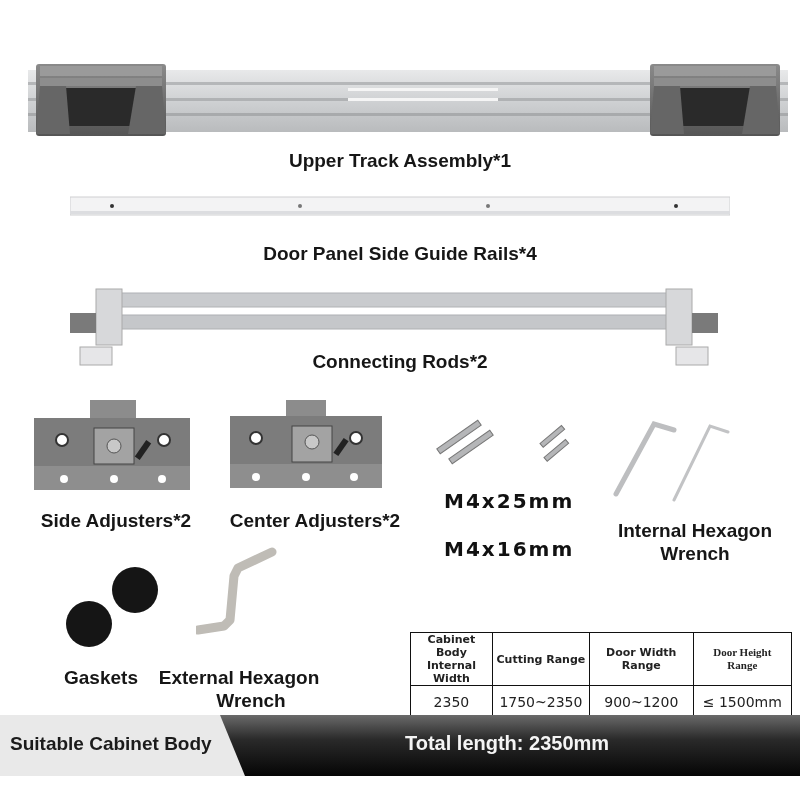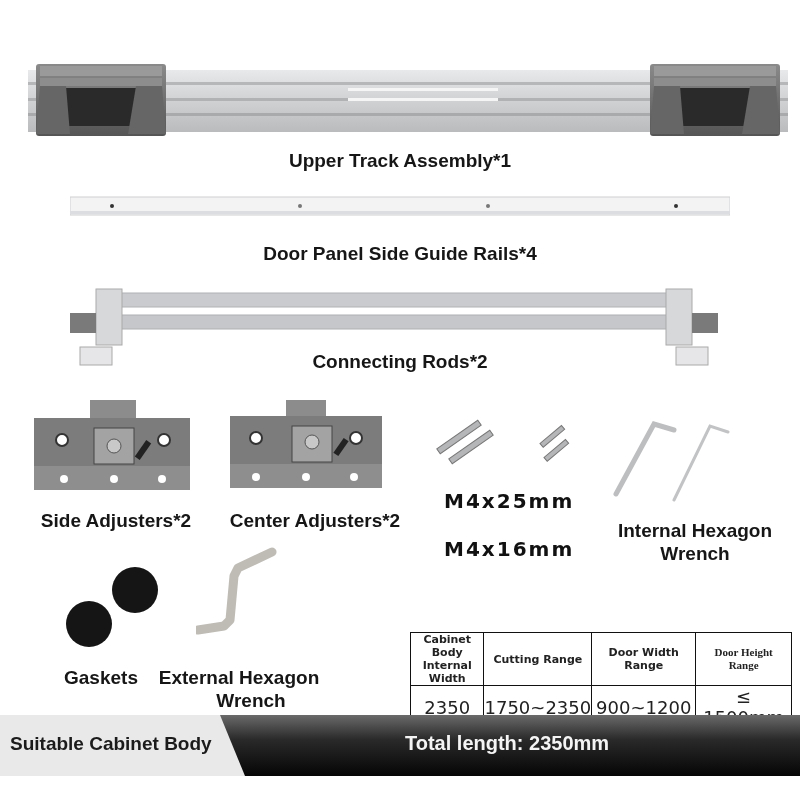--- a/index.html
+++ b/index.html
@@ -5,21 +5,21 @@
   * { box-sizing: border-box; margin: 0; padding: 0; }
   html, body { width: 800px; height: 800px; background: #ffffff; overflow: hidden; }
   body { position: relative; font-family: "Liberation Sans", sans-serif; color: #111; }
   .abs { position: absolute; }
   .label { font-family: "Liberation Sans", sans-serif; font-weight: bold; color: #161616; text-align: center; white-space: nowrap; }
   .lbl-lg { font-size: 19px; }
   .mono-lbl { font-family: "DejaVu Sans", sans-serif; font-weight: bold; font-size: 20px; letter-spacing: 2px; color: #111; }
   .spec-table { border-collapse: collapse; font-family: "DejaVu Sans", sans-serif; }
   .spec-table th, .spec-table td { border: 1.5px solid #111; text-align: center; color: #222; }
   .spec-table th { font-size: 11px; font-weight: bold; height: 30px; line-height: 13px; padding: 0 2px; }
-  .spec-table td { font-size: 18px; height: 32px; margin-left: 40px; }
+  .spec-table td { font-size: 14px; height: 32px; margin-left: 40px; }
   .banner { position: absolute; left: 0; top: 715px; width: 688px; height: 61px; background: #e9e9e9; }
   .banner-dark { position: absolute; left: 0; top: 0; width: 800px; height: 61px;
     background: linear-gradient(#6a6a6a 0%, #2a2a2a 40%, #050505 100%);
     clip-path: polygon(220px 0, 800px 0, 800px 61px, 245px 61px); }
   .banner-left-text { position: absolute; left: 10px; top: 18px; font-size: 19px; font-weight: bold; color: #1b1b1b; font-family: "Liberation Sans", sans-serif; }
   .banner-right-text { position: absolute; left: 405px; top: 17px; font-size: 20px; font-weight: bold; color: #f4f4f4; font-family: "Liberation Sans", sans-serif; }
 </style>
 </head>
 <body>
 

